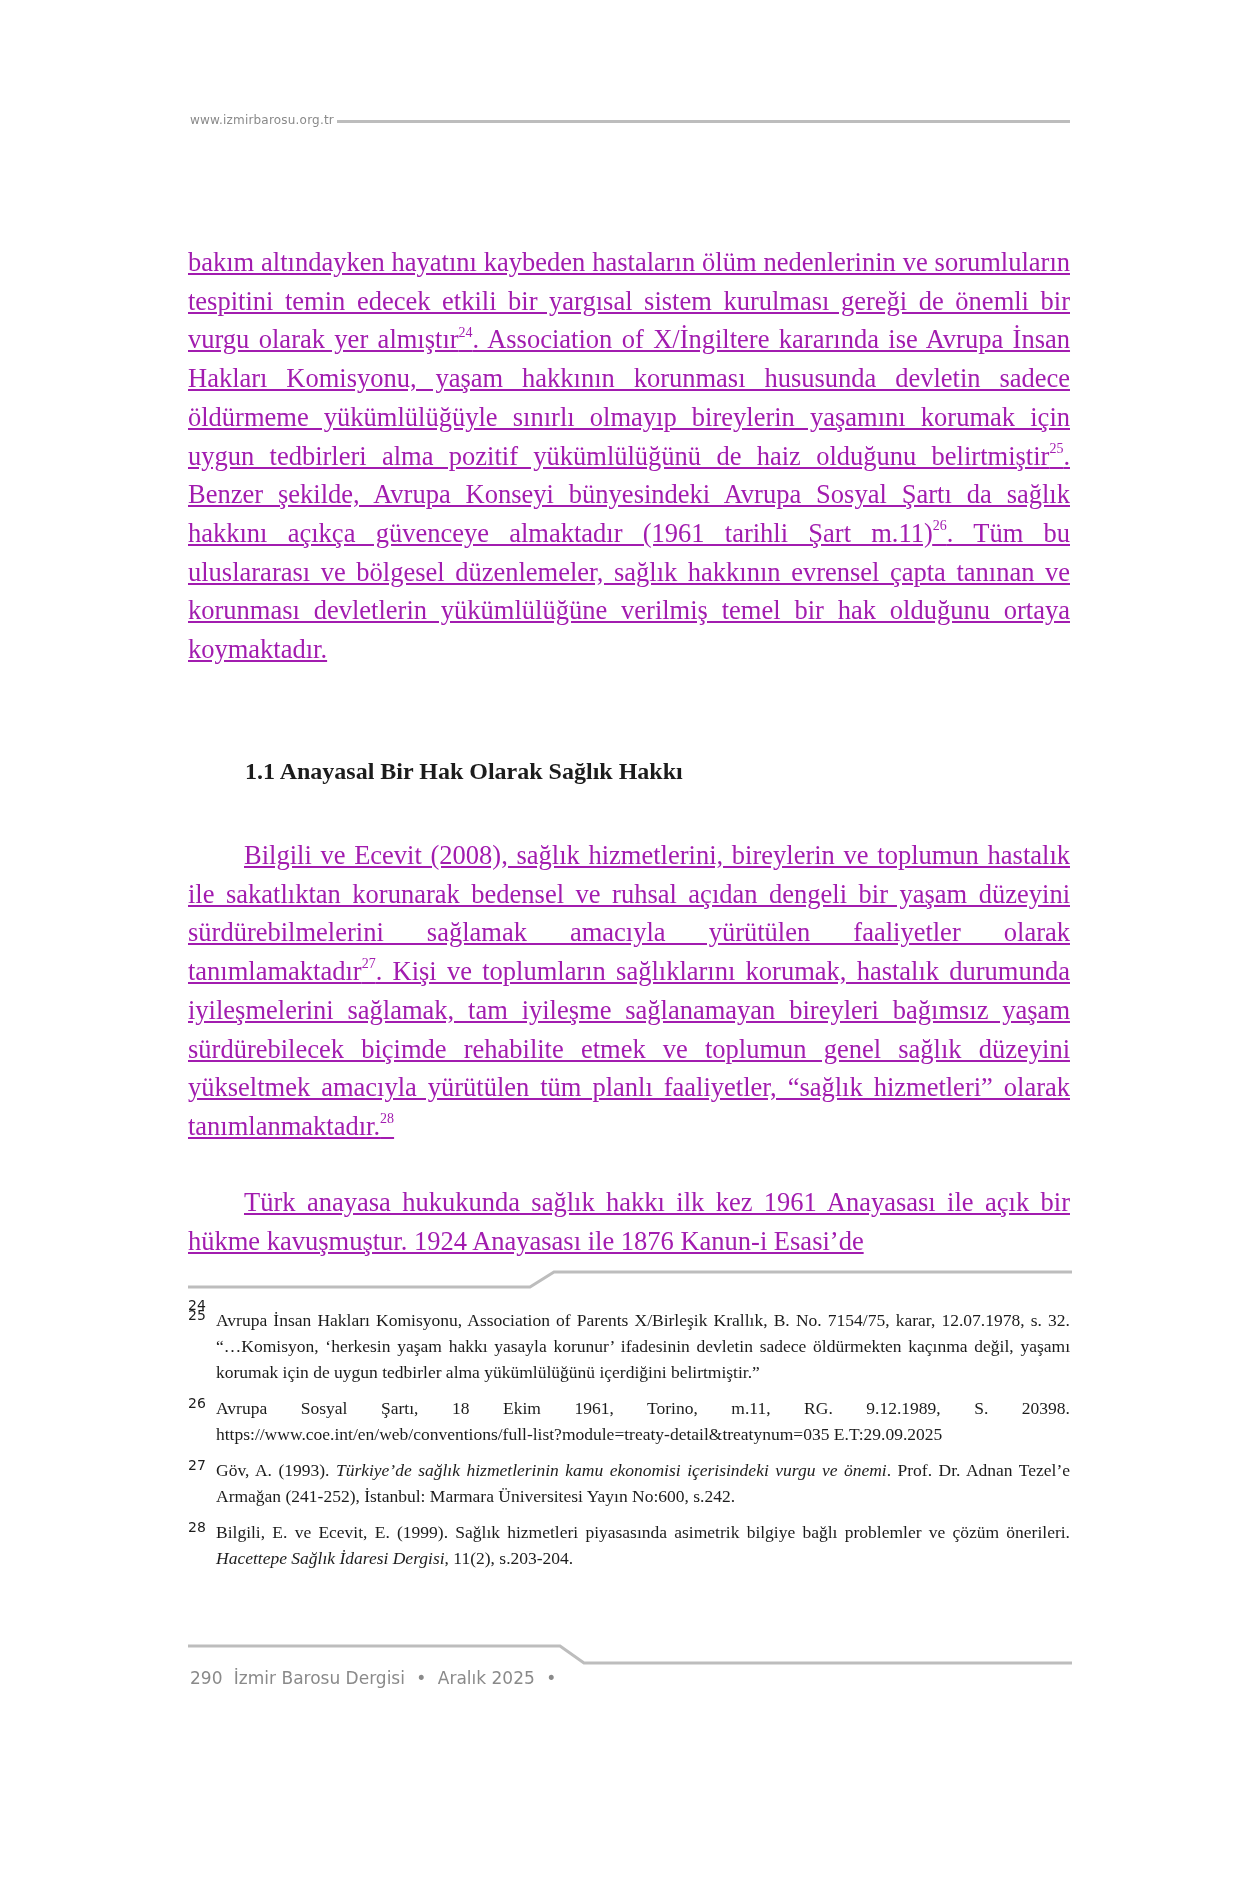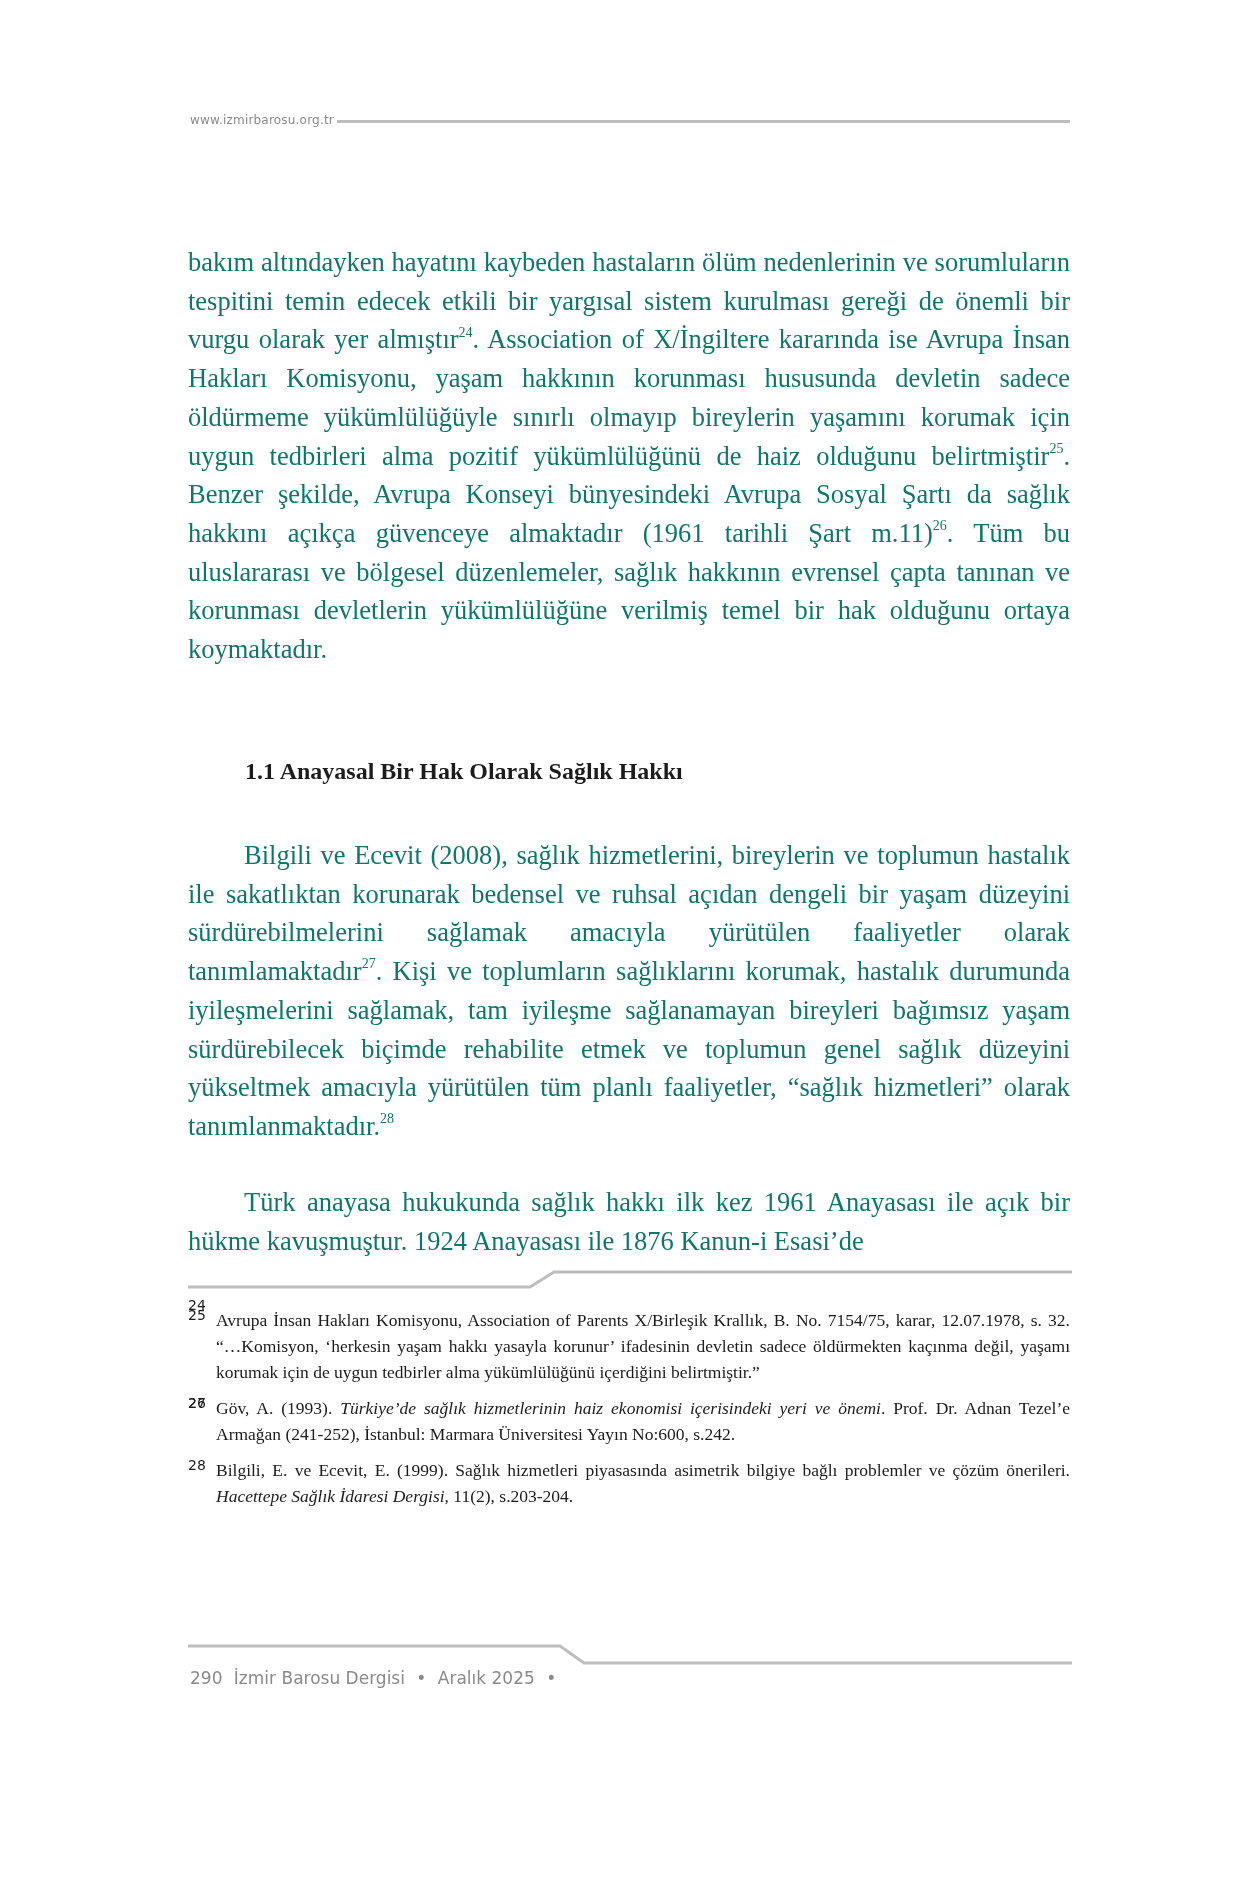--- a/index.html
+++ b/index.html
@@ -3,21 +3,21 @@
 <meta charset="utf-8">
 <style>
   html, body { margin: 0; padding: 0; background: #ffffff; }
   body { width: 1260px; height: 1890px; position: relative; overflow: hidden; }
   .page { position: absolute; left: 0; top: 0; width: 1260px; height: 1890px; border-radius: 10px; }
 
   .running-header { position: absolute; left: 190px; top: 110px; width: 880px; height: 20px; display: flex; align-items: center; }
   .running-header .url { font-family: "DejaVu Sans", sans-serif; font-size: 12px; color: #8a8a8a; letter-spacing: 0.2px; white-space: nowrap; }
   .running-header .rule { flex: 1; height: 3px; background: #bdbdbd; margin-left: 3px; margin-top: 2px; }
 
-  .body-text { position: absolute; left: 188px; top: 243px; width: 882px; font-family: "Liberation Serif", "DejaVu Serif", serif; font-size: 26.5px; line-height: 38.7px; color: #0f766e; }
+  .body-text { position: absolute; left: 188px; top: 243px; width: 882px; font-family: "Liberation Serif", "DejaVu Serif", serif; font-size: 26.5px; line-height: 38.7px; color: #a21caf; text-decoration: underline; }
   .body-text p { margin: 0; text-align: justify; }
   .body-text sup { font-size: 14px; line-height: 0; vertical-align: super; position: relative; top: -2px; }
   .p-indent { text-indent: 56px; }
   .section-heading { position: absolute; left: 245px; top: 758px; font-family: "Liberation Serif", "DejaVu Serif", serif; font-weight: bold; font-size: 24px; color: #1c1c1c; }
 
   .para2 { position: absolute; left: 188px; top: 836px; width: 882px; }
   .para3 { position: absolute; left: 188px; top: 1183px; width: 882px; }
 
   .sep-svg { position: absolute; left: 0; top: 0; }
 
@@ -65,24 +65,25 @@
   <div class="footnotes">
     <div class="fn">
       <span class="num">24</span>
     </div>
     <div class="fn">
       <span class="num">25</span>
       <span>Avrupa İnsan Hakları Komisyonu, Association of Parents X/Birleşik Krallık, B. No. 7154/75, karar, 12.07.1978, s. 32. “…Komisyon, ‘herkesin yaşam hakkı yasayla korunur’ ifadesinin devletin sadece öldürmekten kaçınma değil, yaşamı korumak için de uygun tedbirler alma yükümlülüğünü içerdiğini belirtmiştir.”</span>
     </div>
     <div class="fn">
       <span class="num">26</span>
+      <span>Avrupa Sosyal Şartı, 18 Ekim 1961, Torino, m.11, RG. 9.12.1989, S. 20398. https://www.coe.int/en/web/conventions/full-list?module=treaty-detail&amp;treatynum=035 E.T:29.09.2025</span>
     </div>
     <div class="fn">
       <span class="num">27</span>
-      <span>Göv, A. (1993). </span><em>Türkiye’de sağlık hizmetlerinin haiz ekonomisi içerisindeki yeri ve önemi</em><span>. Prof. Dr. Adnan Tezel’e Armağan (241-252), İstanbul: Marmara Üniversitesi Yayın No:600, s.242.</span>
+      <span>Göv, A. (1993). </span><em>Türkiye’de sağlık hizmetlerinin kamu ekonomisi içerisindeki vurgu ve önemi</em><span>. Prof. Dr. Adnan Tezel’e Armağan (241-252), İstanbul: Marmara Üniversitesi Yayın No:600, s.242.</span>
     </div>
     <div class="fn">
       <span class="num">28</span>
       <span>Bilgili, E. ve Ecevit, E. (1999). Sağlık hizmetleri piyasasında asimetrik bilgiye bağlı problemler ve çözüm önerileri. </span><em>Hacettepe Sağlık İdaresi Dergisi</em><span>, 11(2), s.203-204.</span>
     </div>
   </div>
 
   <div class="running-footer">
     <span>290</span>
     <span>İzmir Barosu Dergisi</span>

